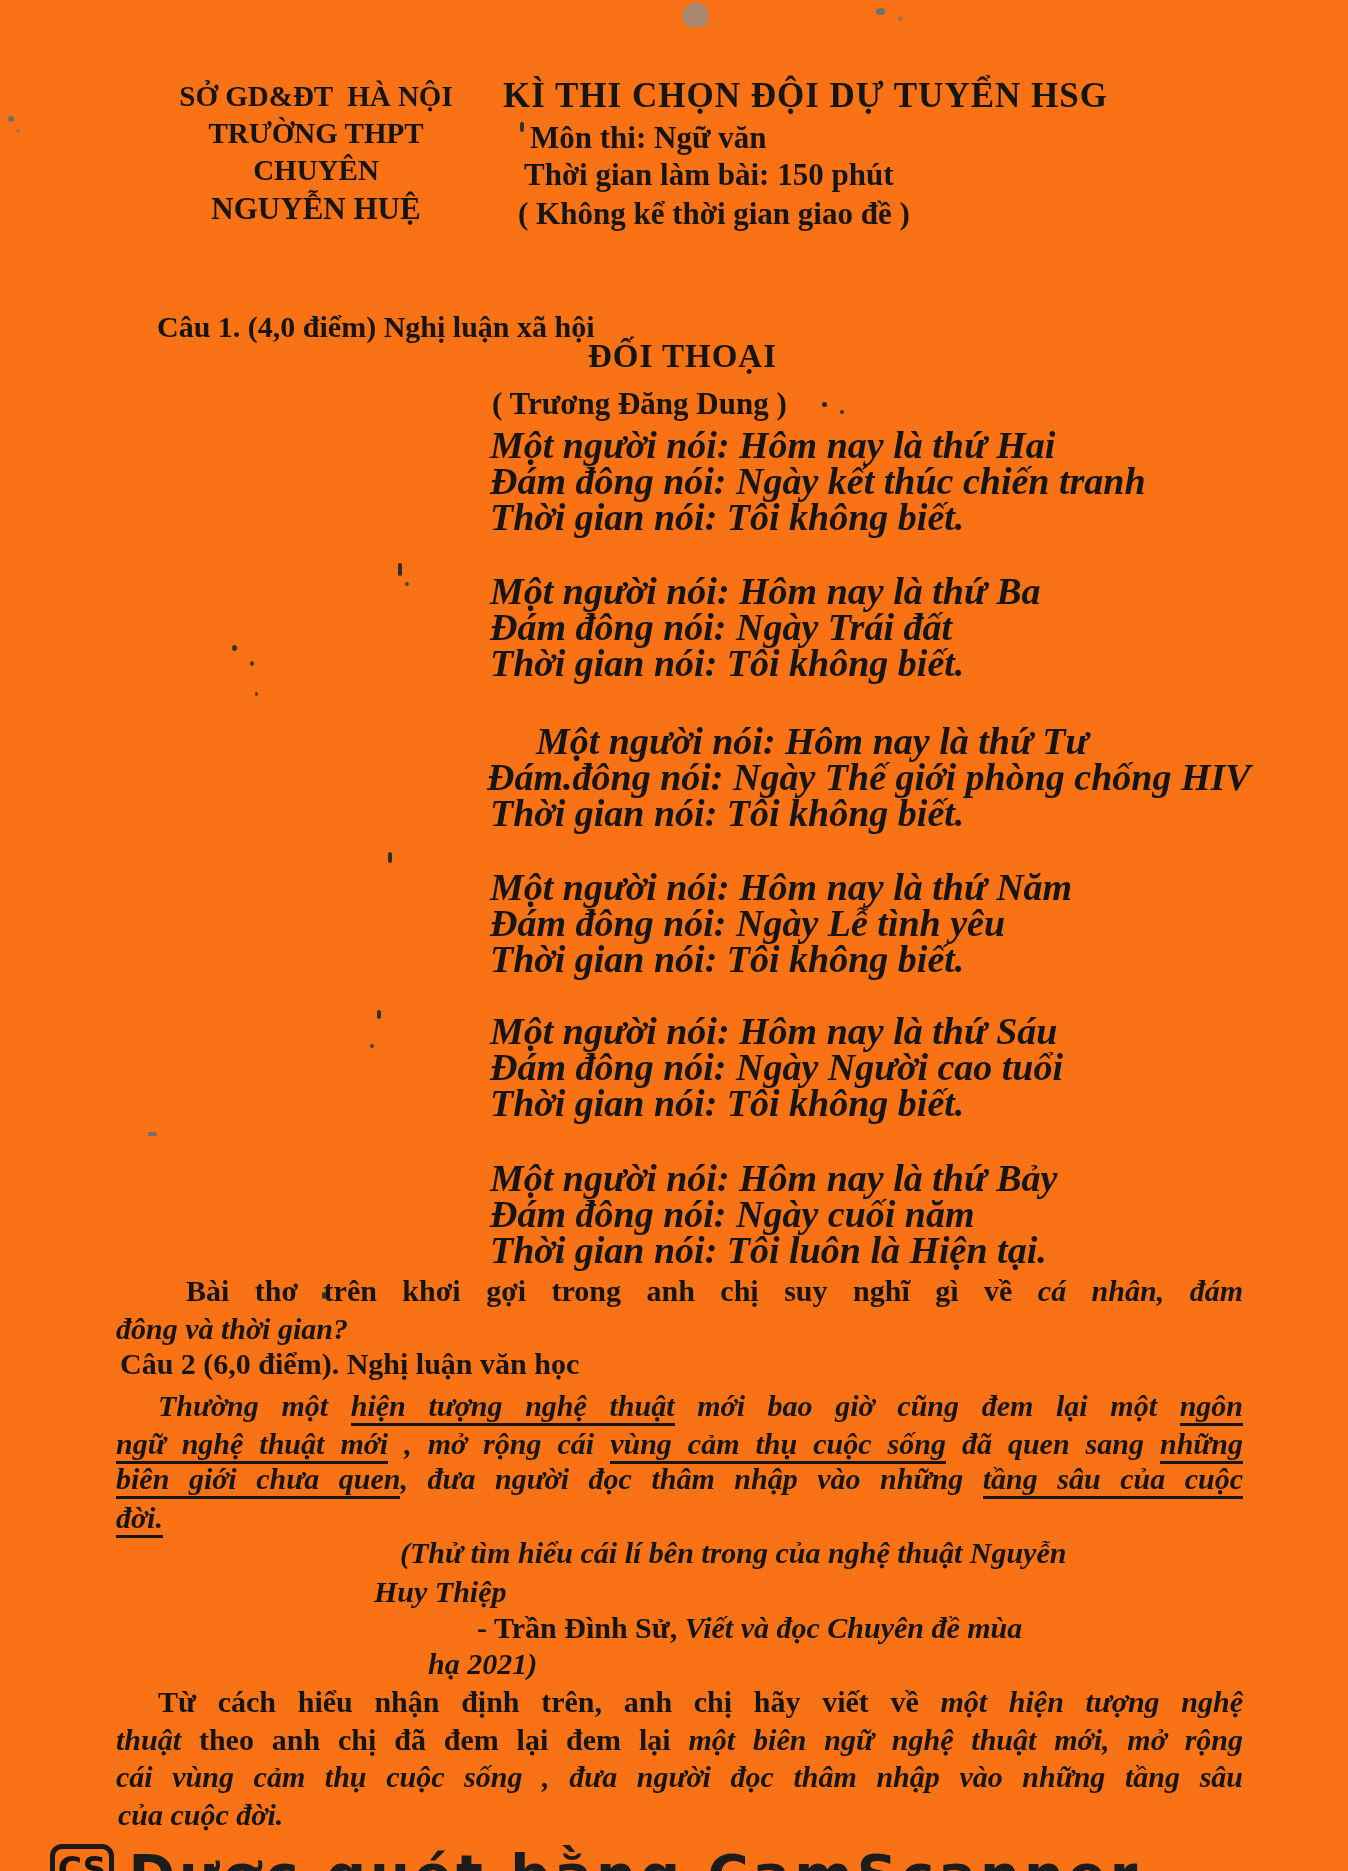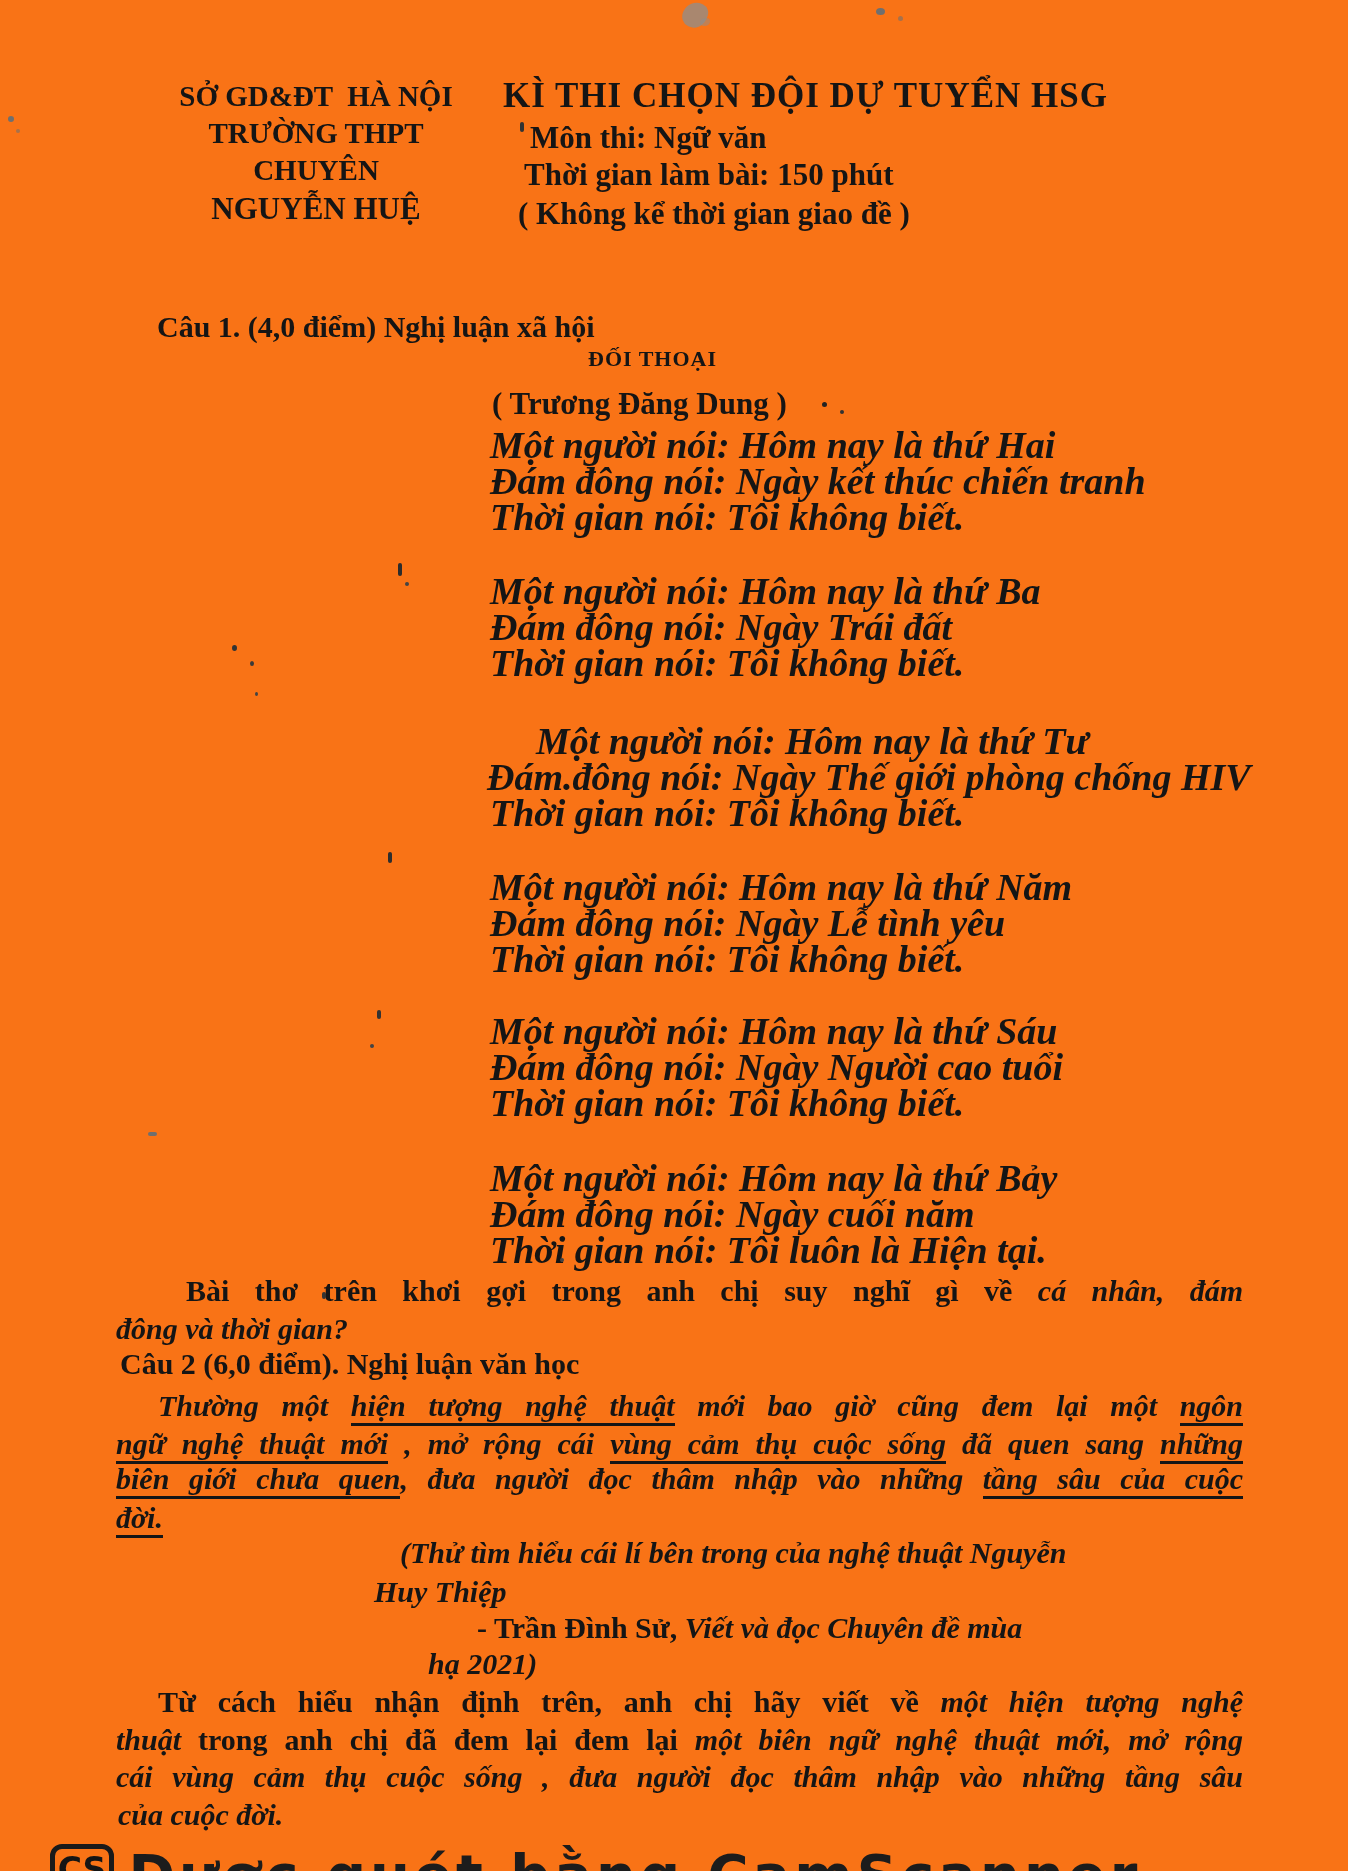--- a/index.html
+++ b/index.html
@@ -42,21 +42,21 @@
     <div class="hl" style="font-size:29px;">TRƯỜNG THPT CHUYÊN</div>
     <div class="hl" style="font-size:31px;">NGUYỄN HUỆ</div>
   </div>
 
   <div class="ln" style="left:503px;top:76px;font-size:35px;letter-spacing:1px;">KÌ THI CHỌN ĐỘI DỰ TUYỂN HSG</div>
   <div class="ln" style="left:530px;top:120px;font-size:31px;">Môn thi: Ngữ văn</div>
   <div class="ln" style="left:524px;top:157px;font-size:31px;">Thời gian làm bài: 150 phút</div>
   <div class="ln" style="left:518px;top:196px;font-size:31px;">( Không kể thời gian giao đề )</div>
 
   <div class="ln body30" style="left:157px;top:310px;">Câu 1. (4,0 điểm) Nghị luận xã hội</div>
-  <div class="ln" style="left:588px;top:346px;font-size:22px;letter-spacing:1px;">ĐỐI THOẠI</div>
+  <div class="ln" style="left:588px;top:338px;font-size:33px;letter-spacing:1px;">ĐỐI THOẠI</div>
   <div class="ln" style="left:492px;top:386px;font-size:31px;">( Trương Đăng Dung )</div>
 
   <div>
     <div class="ln poem" style="top:424px;">Một người nói: Hôm nay là thứ Hai</div>
     <div class="ln poem" style="top:460px;">Đám đông nói: Ngày kết thúc chiến tranh</div>
     <div class="ln poem" style="top:496px;">Thời gian nói: Tôi không biết.</div>
 
     <div class="ln poem" style="top:570px;">Một người nói: Hôm nay là thứ Ba</div>
     <div class="ln poem" style="top:606px;">Đám đông nói: Ngày Trái đất</div>
     <div class="ln poem" style="top:642px;">Thời gian nói: Tôi không biết.</div>
@@ -90,21 +90,21 @@
   <div class="ln just body30 i" style="top:1454px;margin-top:8px;"><span class="u">biên giới chưa quen</span><span>, đưa người đọc thâm nhập vào những </span><span class="u">tầng sâu của cuộc</span></div>
 
   <div class="ln body30 i" style="left:116px;top:1501px;"><span class="u">đời.</span></div>
 
   <div class="ln body30 i" style="left:400px;top:1536px;">(Thử tìm hiểu cái lí bên trong của nghệ thuật Nguyễn</div>
   <div class="ln body30 i" style="left:374px;top:1575px;">Huy Thiệp</div>
   <div class="ln body30" style="left:477px;top:1611px;"><span>- Trần Đình Sử, </span><span class="i">Viết và đọc Chuyên đề mùa</span></div>
   <div class="ln body30 i" style="left:428px;top:1647px;">hạ 2021)</div>
 
   <div class="ln just body30" style="top:1685px;text-indent:42px;"><span>Từ cách hiểu nhận định trên, anh chị hãy viết về </span><span class="i"> một hiện tượng nghệ</span></div>
-  <div class="ln just body30" style="top:1723px;"><span class="i">thuật</span><span>  trong anh chị đã đem lại đem lại </span><span class="i">một biên ngữ nghệ thuật mới, mở rộng</span></div>
+  <div class="ln just body30" style="top:1723px;"><span class="i">thuật</span><span>  theo anh chị đã đem lại đem lại </span><span class="i">một biên ngữ nghệ thuật mới, mở rộng</span></div>
   <div class="ln just body30 i" style="top:1760px;">cái vùng cảm thụ cuộc sống , đưa người đọc thâm nhập vào những tầng sâu</div>
   <div class="ln body30 i" style="left:118px;top:1798px;">của cuộc đời.</div>
 
   <div class="cs-box">
       <span>CS</span>
     </div>
   <div class="wm-text">Được quét bằng CamScanner</div>
 
   <div class="smudge" style="left:683px;top:2px;width:24px;height:26px;transform:rotate(25deg);"></div>
   <div class="smudge" style="left:700px;top:18px;width:10px;height:8px;opacity:.5;"></div>

